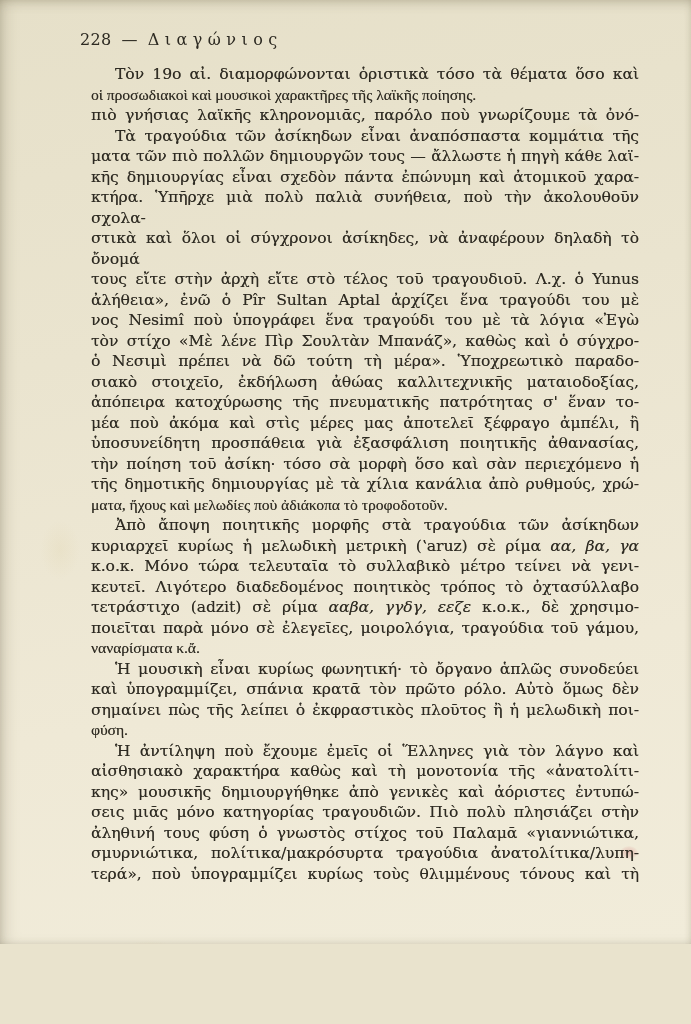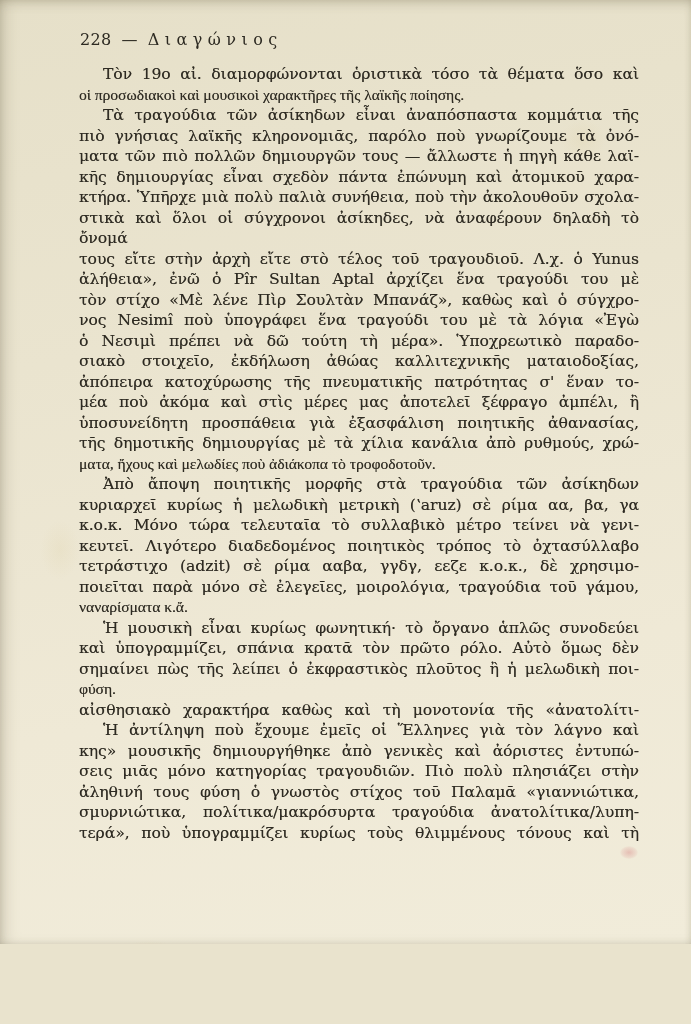--- a/index.html
+++ b/index.html
@@ -32,24 +32,24 @@
     position:absolute;left:80px;top:30px;
     font-size:16px;letter-spacing:.02em;white-space:nowrap;
   }
   .header .sep{margin:0 10px;}
   .header .journal{letter-spacing:.34em;}
   .textblock{
     position:absolute;left:79px;top:64px;width:560px;
     font-size:15.5px;line-height:20.5px;
     text-shadow:.2px .2px .3px rgba(45,40,28,.55);
   }
-  .line{text-align:justify;text-align-last:justify;}
+  .line{text-align:justify;text-align-last:justify;margin-left:12px;}
   .line.first{text-indent:24px;}
   .line.plast{text-align-last:left;font-family:Liberation Serif, serif;}
-  .it{}
+  .it{font-style:italic;}
 </style>
 </head>
 <body>
 
 <div class="page">
 
   <div class="mottle m1"></div>
   <div class="mottle m2"></div>
   <div class="mottle m3"></div>
   <div class="mottle m4"></div>
@@ -60,35 +60,36 @@
   </div>
 
   <div class="textblock">
 
     <div>
       <div class="line first">Τὸν 19ο αἰ. διαμορφώνονται ὁριστικὰ τόσο τὰ θέματα ὅσο καὶ</div>
       <div class="line plast">οἱ προσωδιακοὶ καὶ μουσικοὶ χαρακτῆρες τῆς λαϊκῆς ποίησης.</div>
     </div>
 
     <div>
+      <div class="line">πιὸ γνήσιας λαϊκῆς κληρονομιᾶς, παρόλο ποὺ γνωρίζουμε τὰ ὀνό-</div>
       <div class="line first">Τὰ τραγούδια τῶν ἀσίκηδων εἶναι ἀναπόσπαστα κομμάτια τῆς</div>
-      <div class="line">πιὸ γνήσιας λαϊκῆς κληρονομιᾶς, παρόλο ποὺ γνωρίζουμε τὰ ὀνό-</div>
       <div class="line">ματα τῶν πιὸ πολλῶν δημιουργῶν τους — ἄλλωστε ἡ πηγὴ κάθε λαϊ-</div>
       <div class="line">κῆς δημιουργίας εἶναι σχεδὸν πάντα ἐπώνυμη καὶ ἀτομικοῦ χαρα-</div>
       <div class="line">κτήρα. Ὑπῆρχε μιὰ πολὺ παλιὰ συνήθεια, ποὺ τὴν ἀκολουθοῦν σχολα-</div>
       <div class="line">στικὰ καὶ ὅλοι οἱ σύγχρονοι ἀσίκηδες, νὰ ἀναφέρουν δηλαδὴ τὸ ὄνομά</div>
       <div class="line">τους εἴτε στὴν ἀρχὴ εἴτε στὸ τέλος τοῦ τραγουδιοῦ. Λ.χ. ὁ Yunus</div>
       <div class="line">ἀλήθεια», ἐνῶ ὁ Pîr Sultan Aptal ἀρχίζει ἕνα τραγούδι του μὲ</div>
+      <div class="line">νος Nesimî ποὺ ὑπογράφει ἕνα τραγούδι του μὲ τὰ λόγια «Ἐγὼ</div>
       <div class="line">τὸν στίχο «Μὲ λένε Πὶρ Σουλτὰν Μπανάζ», καθὼς καὶ ὁ σύγχρο-</div>
-      <div class="line">νος Nesimî ποὺ ὑπογράφει ἕνα τραγούδι του μὲ τὰ λόγια «Ἐγὼ</div>
       <div class="line">ὁ Νεσιμὶ πρέπει νὰ δῶ τούτη τὴ μέρα». Ὑποχρεωτικὸ παραδο-</div>
       <div class="line">σιακὸ στοιχεῖο, ἐκδήλωση ἀθώας καλλιτεχνικῆς ματαιοδοξίας,</div>
       <div class="line">ἀπόπειρα κατοχύρωσης τῆς πνευματικῆς πατρότητας σ' ἕναν το-</div>
       <div class="line">μέα ποὺ ἀκόμα καὶ στὶς μέρες μας ἀποτελεῖ ξέφραγο ἀμπέλι, ἢ</div>
       <div class="line">ὑποσυνείδητη προσπάθεια γιὰ ἐξασφάλιση ποιητικῆς ἀθανασίας,</div>
+      <div class="line">τὴν ποίηση τοῦ ἀσίκη· τόσο σὰ μορφὴ ὅσο καὶ σὰν περιεχόμενο ἡ</div>
       <div class="line">τῆς δημοτικῆς δημιουργίας μὲ τὰ χίλια κανάλια ἀπὸ ρυθμούς, χρώ-</div>
       <div class="line plast">ματα, ἤχους καὶ μελωδίες ποὺ ἀδιάκοπα τὸ τροφοδοτοῦν.</div>
     </div>
 
     <div>
       <div class="line first">Ἀπὸ ἄποψη ποιητικῆς μορφῆς στὰ τραγούδια τῶν ἀσίκηδων</div>
       <div class="line"><span>κυριαρχεῖ κυρίως ἡ μελωδικὴ μετρικὴ (ʽaruz) σὲ ρίμα </span><span class="it">αα, βα, γα</span></div>
       <div class="line">κ.ο.κ. Μόνο τώρα τελευταῖα τὸ συλλαβικὸ μέτρο τείνει νὰ γενι-</div>
       <div class="line">κευτεῖ. Λιγότερο διαδεδομένος ποιητικὸς τρόπος τὸ ὀχτασύλλαβο</div>
       <div class="line"><span>τετράστιχο (adzit) σὲ ρίμα </span><span class="it">ααβα, γγδγ, εεζε</span><span> κ.ο.κ., δὲ χρησιμο-</span></div>
@@ -97,22 +98,22 @@
     </div>
 
     <div>
       <div class="line first">Ἡ μουσικὴ εἶναι κυρίως φωνητική· τὸ ὄργανο ἁπλῶς συνοδεύει</div>
       <div class="line">καὶ ὑπογραμμίζει, σπάνια κρατᾶ τὸν πρῶτο ρόλο. Αὐτὸ ὅμως δὲν</div>
       <div class="line">σημαίνει πὼς τῆς λείπει ὁ ἐκφραστικὸς πλοῦτος ἢ ἡ μελωδικὴ ποι-</div>
       <div class="line plast">φύση.</div>
     </div>
 
     <div>
+      <div class="line first">Ἡ ἀντίληψη ποὺ ἔχουμε ἐμεῖς οἱ Ἕλληνες γιὰ τὸν λάγνο καὶ</div>
       <div class="line">αἰσθησιακὸ χαρακτήρα καθὼς καὶ τὴ μονοτονία τῆς «ἀνατολίτι-</div>
-      <div class="line first">Ἡ ἀντίληψη ποὺ ἔχουμε ἐμεῖς οἱ Ἕλληνες γιὰ τὸν λάγνο καὶ</div>
       <div class="line">κης» μουσικῆς δημιουργήθηκε ἀπὸ γενικὲς καὶ ἀόριστες ἐντυπώ-</div>
       <div class="line">σεις μιᾶς μόνο κατηγορίας τραγουδιῶν. Πιὸ πολὺ πλησιάζει στὴν</div>
       <div class="line">ἀληθινή τους φύση ὁ γνωστὸς στίχος τοῦ Παλαμᾶ «γιαννιώτικα,</div>
       <div class="line">σμυρνιώτικα, πολίτικα/μακρόσυρτα τραγούδια ἀνατολίτικα/λυπη-</div>
       <div class="line">τερά», ποὺ ὑπογραμμίζει κυρίως τοὺς θλιμμένους τόνους καὶ τὴ</div>
     </div>
 
   </div>
 </div>
 

